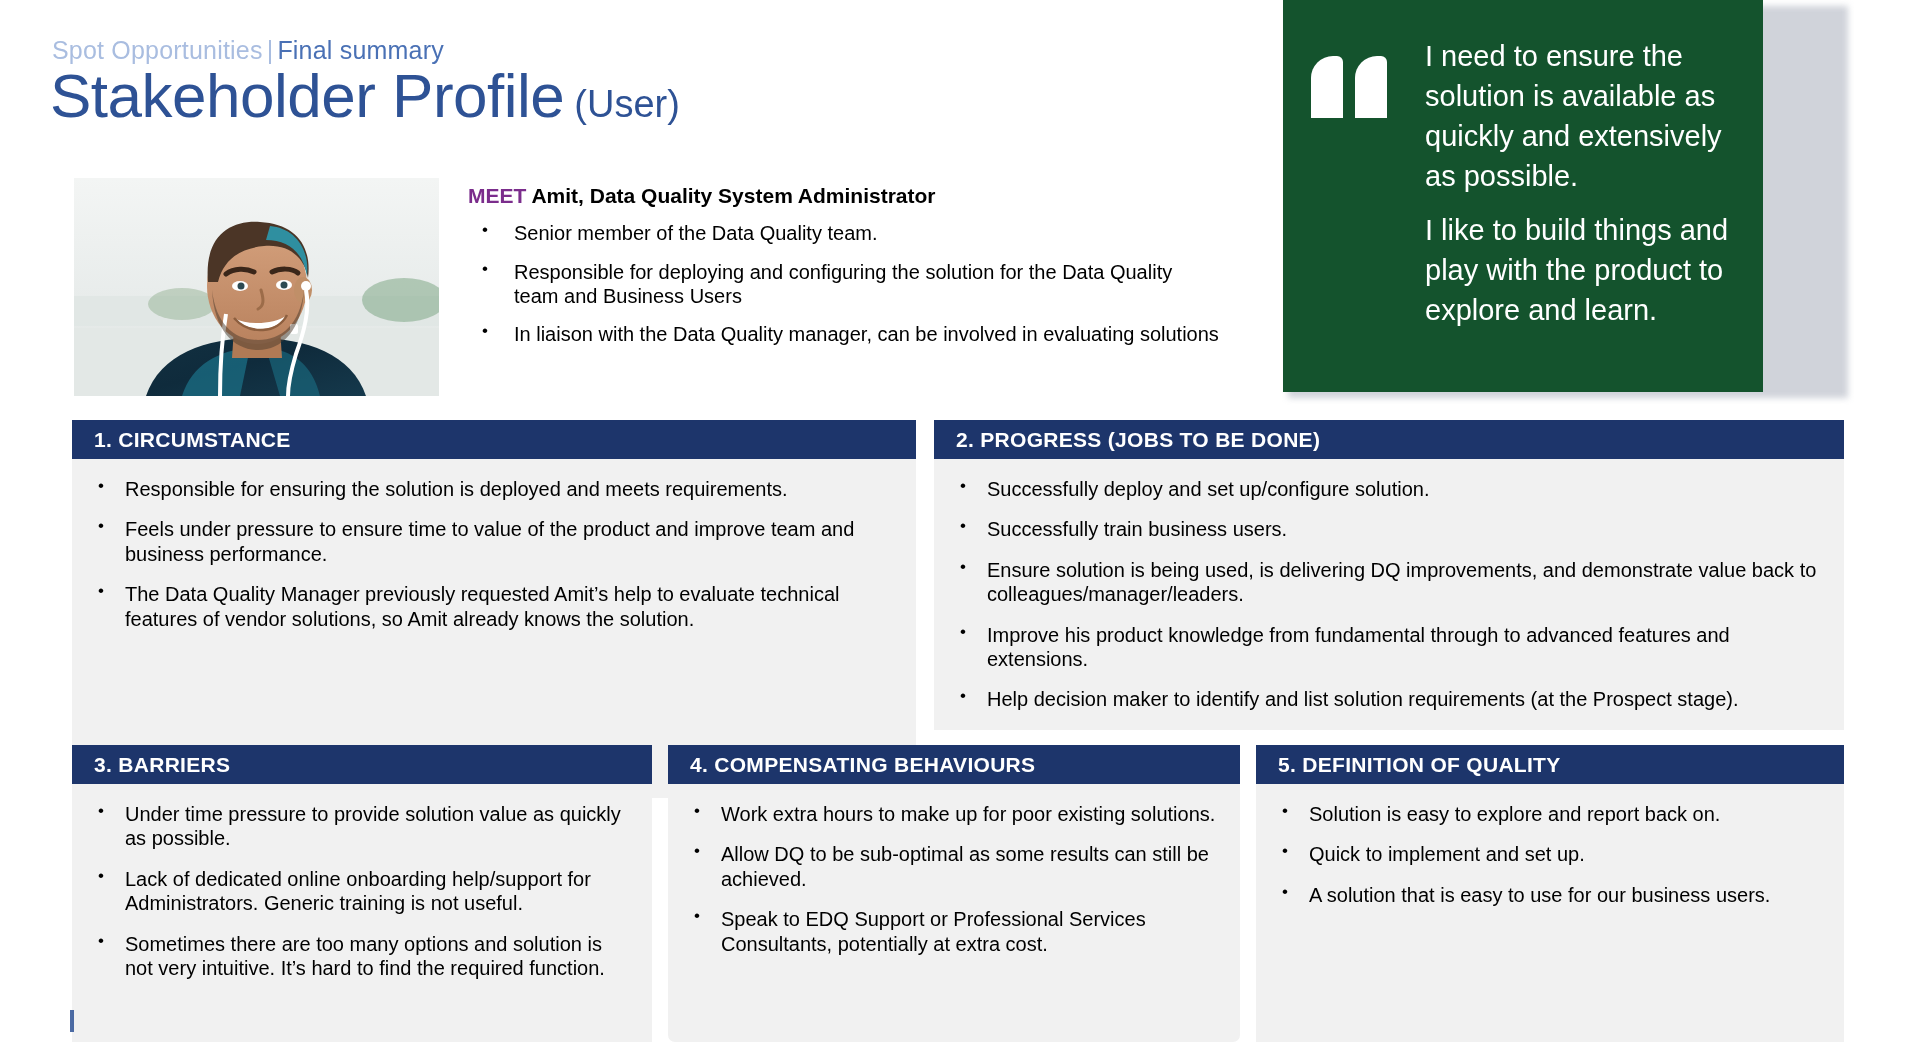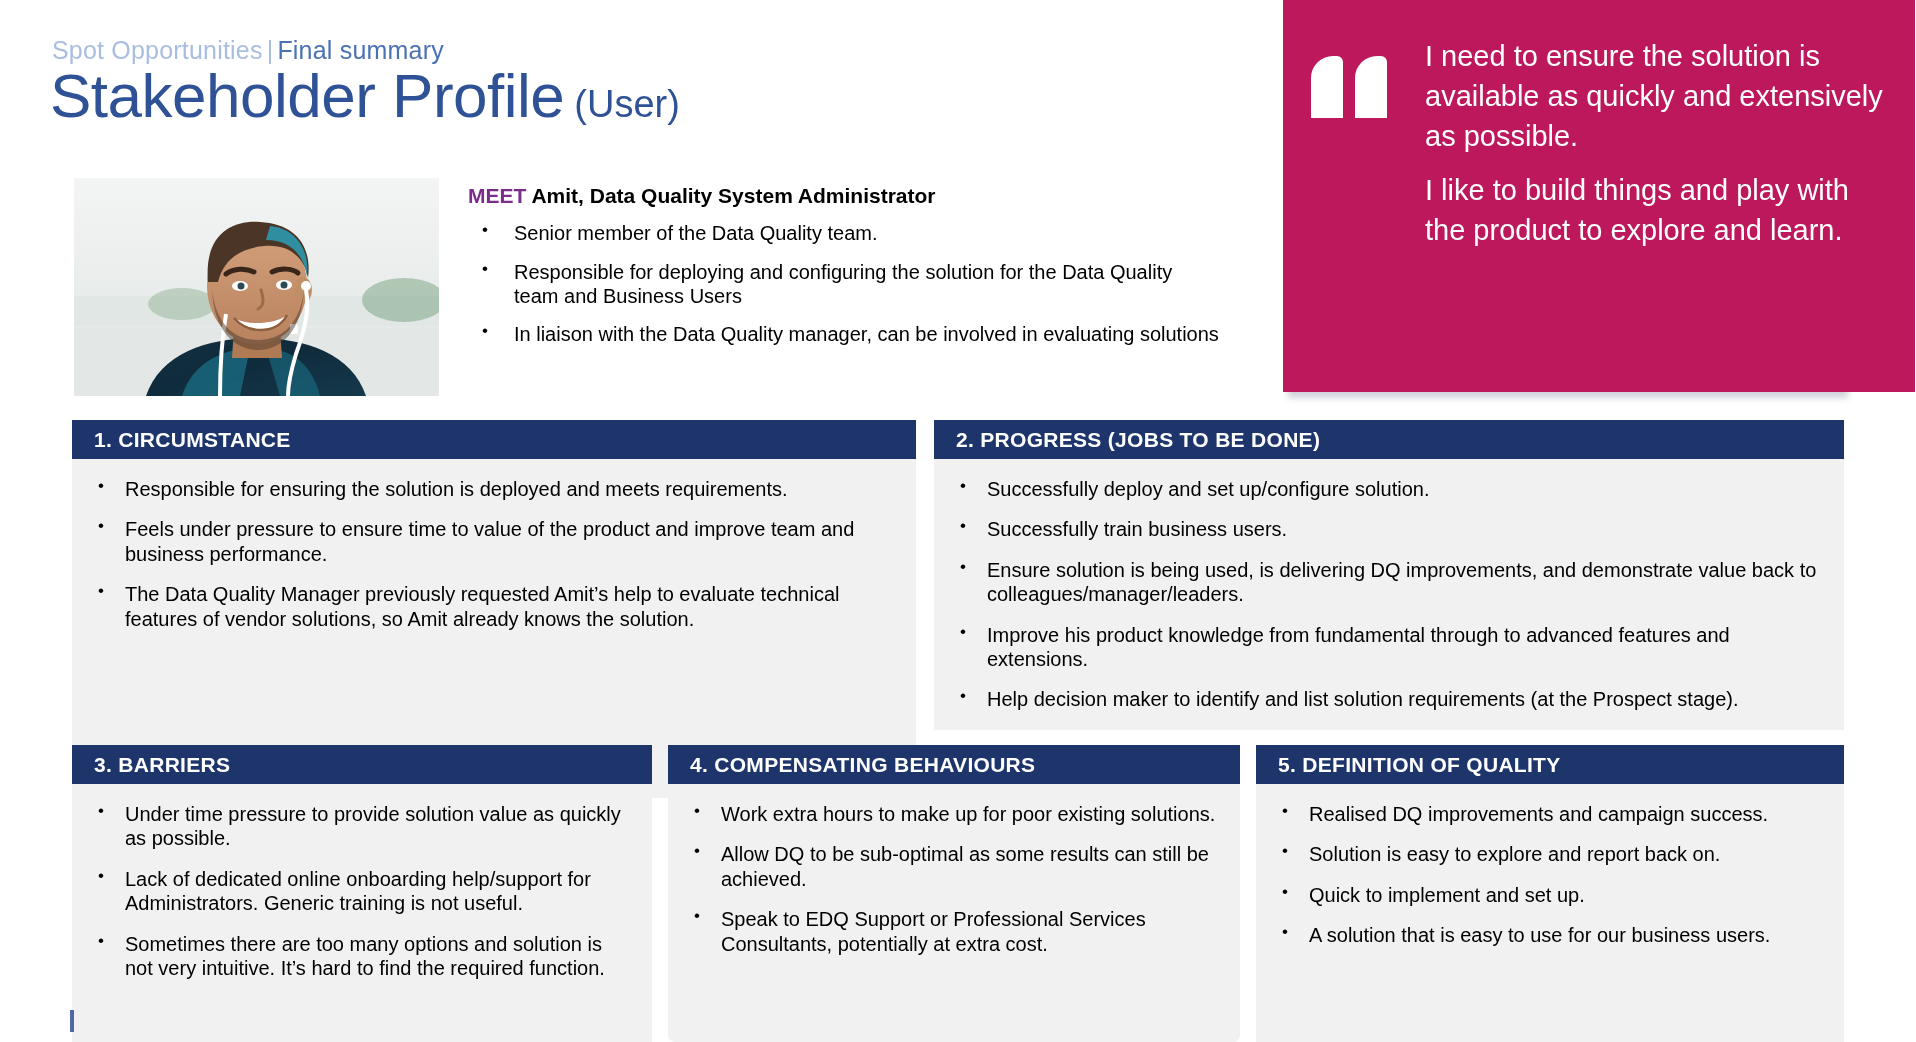--- a/index.html
+++ b/index.html
@@ -102,23 +102,23 @@
     top: 6px;
     width: 560px;
     height: 392px;
     background: rgba(120,130,150,.35);
     filter: blur(3px);
   }
   .quote-box {
     position: absolute;
     left: 1283px;
     top: 0px;
-    width: 632px;
+    width: 480px;
     height: 392px;
-    background: #be185d;
+    background: #14532d;
   }
   .quote-mark {
     position: absolute;
     left: 28px;
     top: 28px;
     width: 92px;
     height: 86px;
   }
   .quote-mark .qm {
     position: absolute;
@@ -334,21 +334,20 @@
       <li>Allow DQ to be sub-optimal as some results can still be achieved.</li>
       <li>Speak to EDQ Support or Professional Services Consultants, potentially at extra cost.</li>
     </ul>
   </div>
 </div>
 
 <div class="panel" id="panel-5">
   <div class="panel-head">5. DEFINITION OF QUALITY</div>
   <div class="panel-body">
     <ul class="panel-list">
-      <li>Realised DQ improvements and campaign success.</li>
       <li>Solution is easy to explore and report back on.</li>
       <li>Quick to implement and set up.</li>
       <li>A solution that is easy to use for our business users.</li>
     </ul>
   </div>
 </div>
 
 <div class="edge-artifact"></div>
 
 </body></html>

